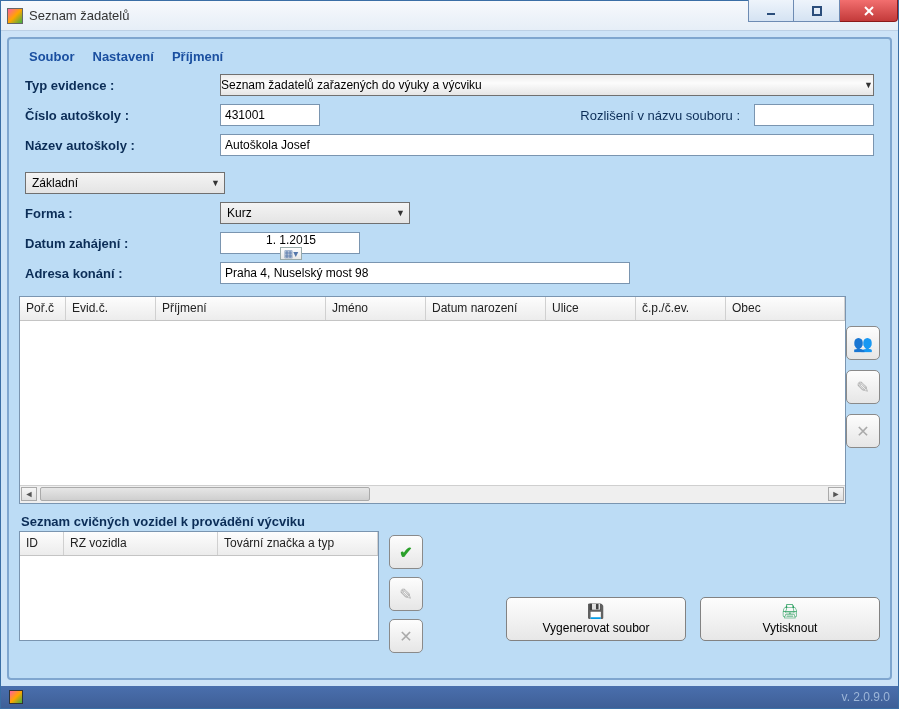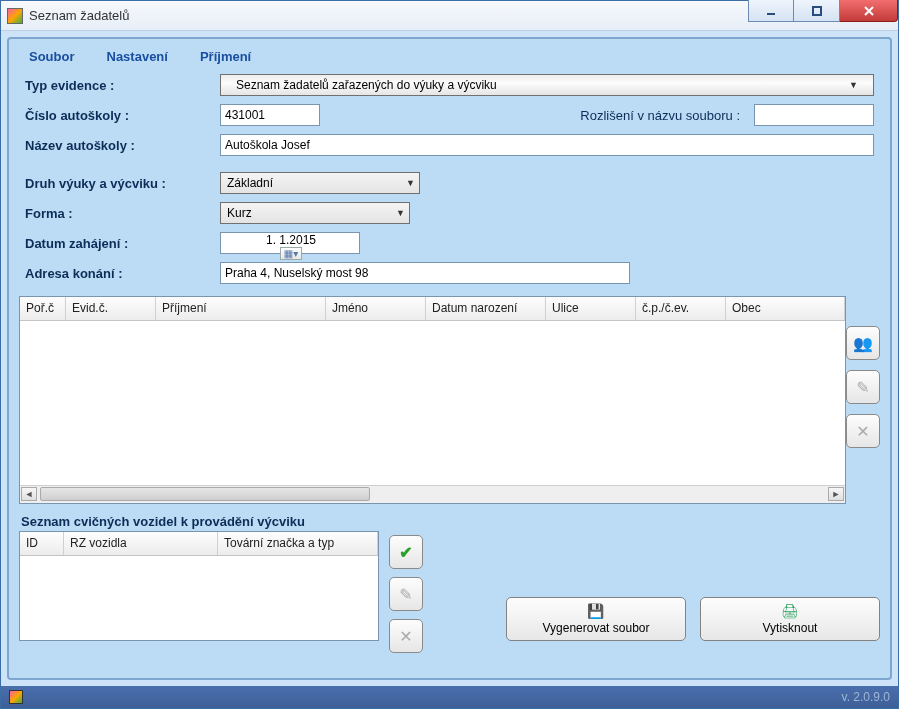--- a/index.html
+++ b/index.html
@@ -55,36 +55,36 @@
     border:2px solid #7fa6cf;
     border-radius:4px;
     background: linear-gradient(#bcdcf5,#bcdcf5);
     padding:8px 10px 4px 10px;
     display:flex; flex-direction:column;
     position:relative;
     overflow:hidden;
   }
 
   
-  .menubar { display:flex; gap:32px; padding:2px 10px 10px 10px; }
+  .menubar { display:flex; gap:18px; padding:2px 10px 10px 10px; }
   .menubar span { color:#1a4fa0; font-weight:bold; font-size:13px; cursor:default; }
 
   
   .form { padding:0 6px; }
   .row { display:flex; align-items:center; margin-bottom:8px; }
   .row .lbl { width:195px; font-weight:bold; color:#0b2d57; font-size:13px; }
   .ctrl-line { flex:1; display:flex; align-items:center; gap:8px; }
 
   
   select.full, .combo.full {
     flex:1;
     height:22px;
     background: linear-gradient(#ececec,#fcfcfc 40%,#e5e5e5);
     border:1px solid #707070;
-    padding:0 15px;
+    padding:0 0;
     font-size:12px;
   }
   input.txt {
     height:22px;
     background:#fff;
     border:1px solid #7a95b0;
     padding:8px 4px;
     font-size:12px;
   }
   .combo {
@@ -274,21 +274,20 @@
       <div class="row">
         <div class="lbl">Název autoškoly :</div>
         <div class="ctrl-line">
           <input class="txt" style="flex: 1 1 0%;" value="Autoškola Josef">
         </div>
       </div>
 
       <div class="spacer"></div>
 
       <div class="row">
-        <div class="lbl">Druh výuky a výcviku :</div>
         <div class="ctrl-line">
           <div class="combo" style="width:200px">
             <span>Základní</span>
             <span class="caret">▼</span>
           </div>
         </div>
       </div>
 
       <div class="row">
         <div class="lbl">Forma :</div>

